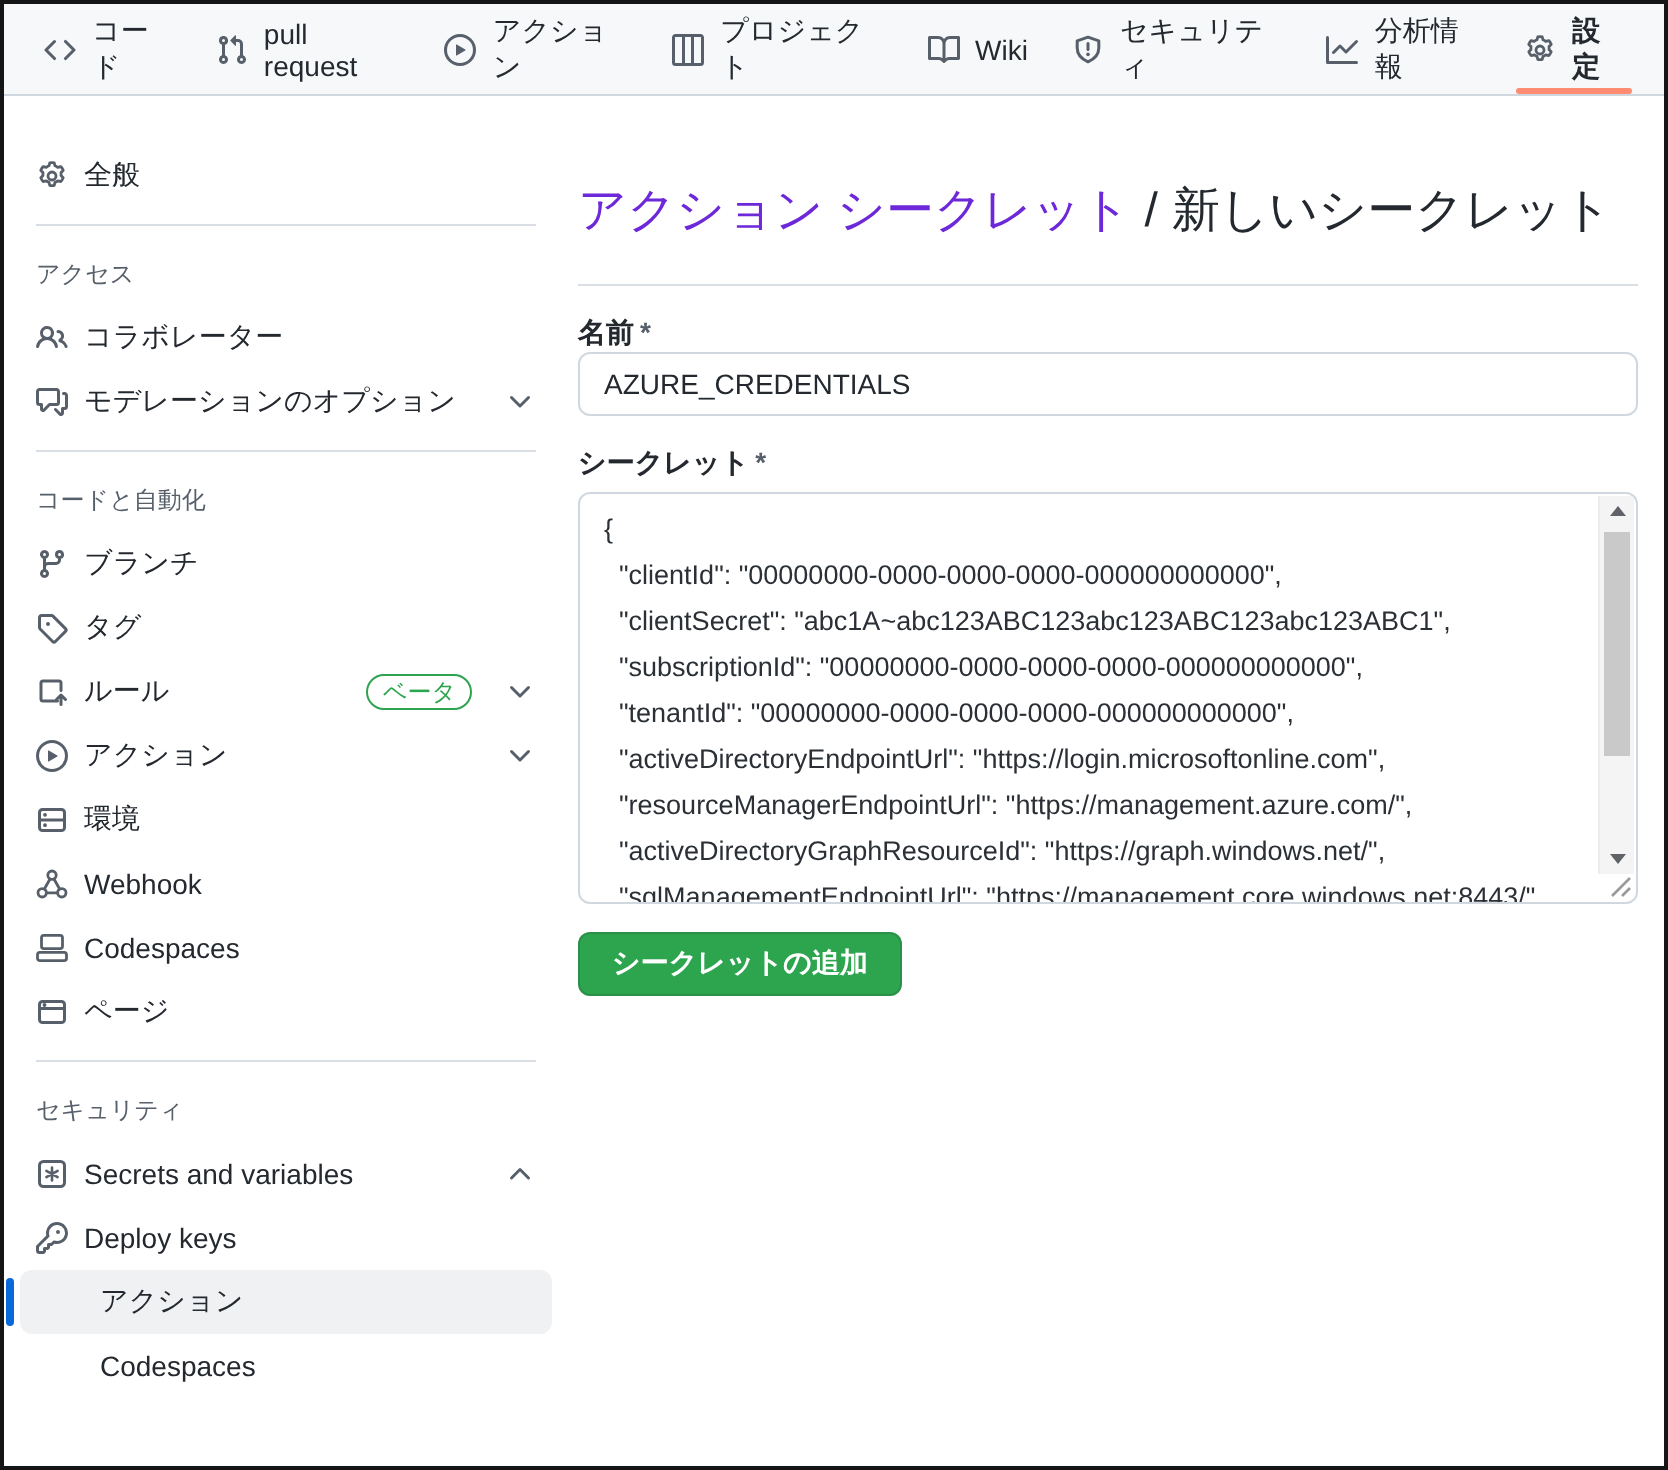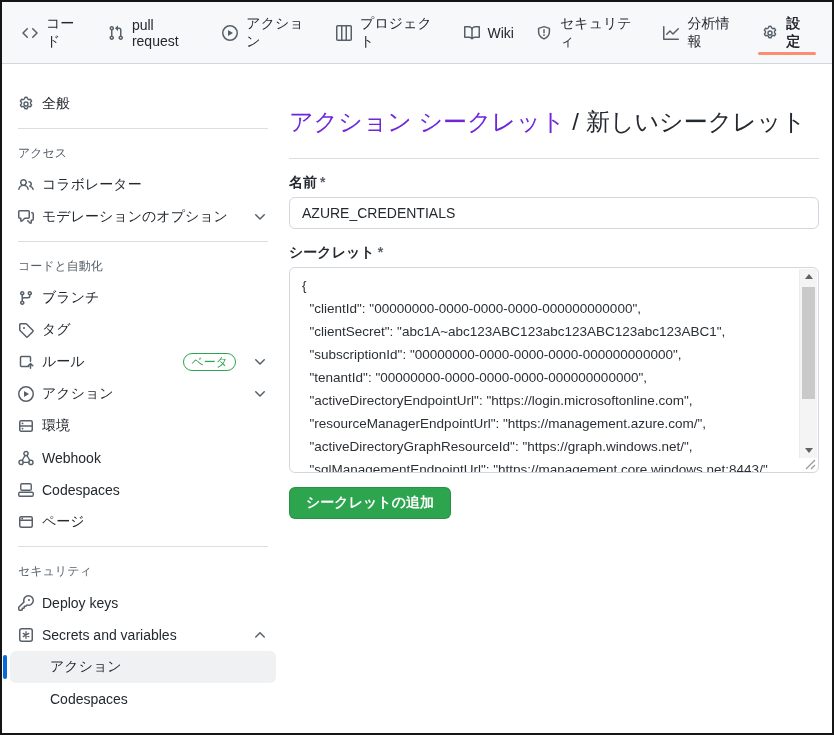--- a/index.html
+++ b/index.html
@@ -1,19 +1,19 @@
 <!DOCTYPE html>
 <html><head>
 <meta charset="utf-8">
 <style>
   html,body{margin:0;padding:0;background:#fff;}
   body{font-family:"Liberation Sans","DejaVu Sans",sans-serif;color:#24292f;}
   .frame{position:relative;width:834px;height:735px;box-sizing:border-box;border:2px solid #151515;background:#fff;overflow:hidden;display:flex;flex-direction:column;}
   
-  .topnav{height:45px;min-height:45px;background:#f6f8fa;border-bottom:1px solid #d0d7de;display:flex;align-items:stretch;padding:8px 12px;gap:6px;}
+  .topnav{height:45px;min-height:45px;background:#f6f8fa;border-bottom:1px solid #d0d7de;display:flex;align-items:stretch;padding:0 12px;gap:6px;}
   .tab{display:flex;align-items:center;gap:8px;padding:0 8px;font-size:14px;color:#24292f;position:relative;cursor:pointer;text-decoration:none;}
   .tab .oct{color:#57606a;}
   .tab.active{font-weight:600;}
   .tab.active::after{content:"";position:absolute;left:4px;right:4px;bottom:0;height:3px;background:#fd8c73;border-radius:2px;}
   
   .cols{display:flex;flex:1;min-height:0;}
   
   .sidebar{width:282px;min-width:282px;box-sizing:border-box;padding:24px 8px 0 8px;font-size:14px;}
   .sb-item{height:32px;display:flex;align-items:center;gap:8px;padding:0 8px;border-radius:6px;cursor:pointer;position:relative;}
   .sb-item .oct{color:#57606a;flex:none;}
@@ -27,21 +27,21 @@
   .sb-sub.active{background:#f0f1f3;}
   .sb-sub.active::before{content:"";position:absolute;left:-7px;top:4px;width:4px;height:24px;border-radius:2px;background:#0969da;}
   
   .main{flex:1;box-sizing:border-box;padding:22px 13px 0 5px;min-width:0;}
   .crumbs{font-size:24px;line-height:32px;font-weight:500;}
   .crumbs a{color:#6d28d9;text-decoration:none;cursor:pointer;}
   .crumb-sep{margin:0 7px;color:#24292f;}
   .head-rule{border:none;border-top:1px solid #d8dee4;margin:12px 0 0 0;}
   .fld-label{margin-top:15px;font-size:14px;font-weight:600;}
   .req{color:#57606a;font-weight:600;margin-left:3px;}
-  .name-input{display:block;box-sizing:border-box;width:100%;height:32px;margin-top:5px;border:1px solid #d0d7de;border-radius:6px;padding:0 12px;font-size:14px;color:#24292f;font-family:"Liberation Sans","DejaVu Sans",sans-serif;background:#fff;outline:none;}
+  .name-input{display:block;box-sizing:border-box;width:100%;height:32px;margin-top:0;border:1px solid #d0d7de;border-radius:6px;padding:0 12px;font-size:14px;color:#24292f;font-family:"Liberation Sans","DejaVu Sans",sans-serif;background:#fff;outline:none;}
   .secret-box{position:relative;box-sizing:border-box;margin-top:5px;height:206px;border:1px solid #d0d7de;border-radius:6px;background:#fff;overflow:hidden;}
   .secret-text{position:absolute;inset:0;right:18px;padding:6px 4px 0 12px;font-size:13.5px;line-height:23px;color:#2b3036;white-space:pre;overflow:hidden;}
   
   .vscroll{position:absolute;top:1px;right:1px;bottom:14px;width:17px;background:#f4f4f4;border-left:1px solid #ececec;}
   .arr{position:absolute;left:0;width:17px;height:15px;display:flex;align-items:center;justify-content:center;}
   .arr-up{top:0;}
   .arr-dn{bottom:0;}
   .tri-up{width:0;height:0;border-left:4px solid transparent;border-right:4px solid transparent;border-bottom:5px solid #5f6368;}
   .tri-dn{width:0;height:0;border-left:4px solid transparent;border-right:4px solid transparent;border-top:5px solid #5f6368;}
   .thumb{position:absolute;left:2px;right:2px;top:18px;height:112px;background:#c9c9c9;}
@@ -286,32 +286,32 @@
       <div class="sb-item">
           <svg class="oct">
             <use href="#i-browser"></use>
           </svg>
           <span class="sb-label">ページ</span>
         </div>
       <hr class="sb-divider">
       <div class="sb-header">セキュリティ</div>
       <div class="sb-item">
           <svg class="oct">
-            <use href="#i-key"></use>
-          </svg>
-          <span class="sb-label">Deploy keys</span>
-        </div>
-      <div class="sb-item">
-          <svg class="oct">
             <use href="#i-secrets"></use>
           </svg>
           <span class="sb-label">Secrets and variables</span>
           <svg class="oct sb-chev">
             <use href="#i-chevup"></use>
           </svg>
+        </div>
+      <div class="sb-item">
+          <svg class="oct">
+            <use href="#i-key"></use>
+          </svg>
+          <span class="sb-label">Deploy keys</span>
         </div>
       <div class="sb-item sb-sub active">
           <span class="sb-label">アクション</span>
         </div>
       <div class="sb-item sb-sub">
           <span class="sb-label">Codespaces</span>
         </div>
     </aside>
 
     <main class="main">

